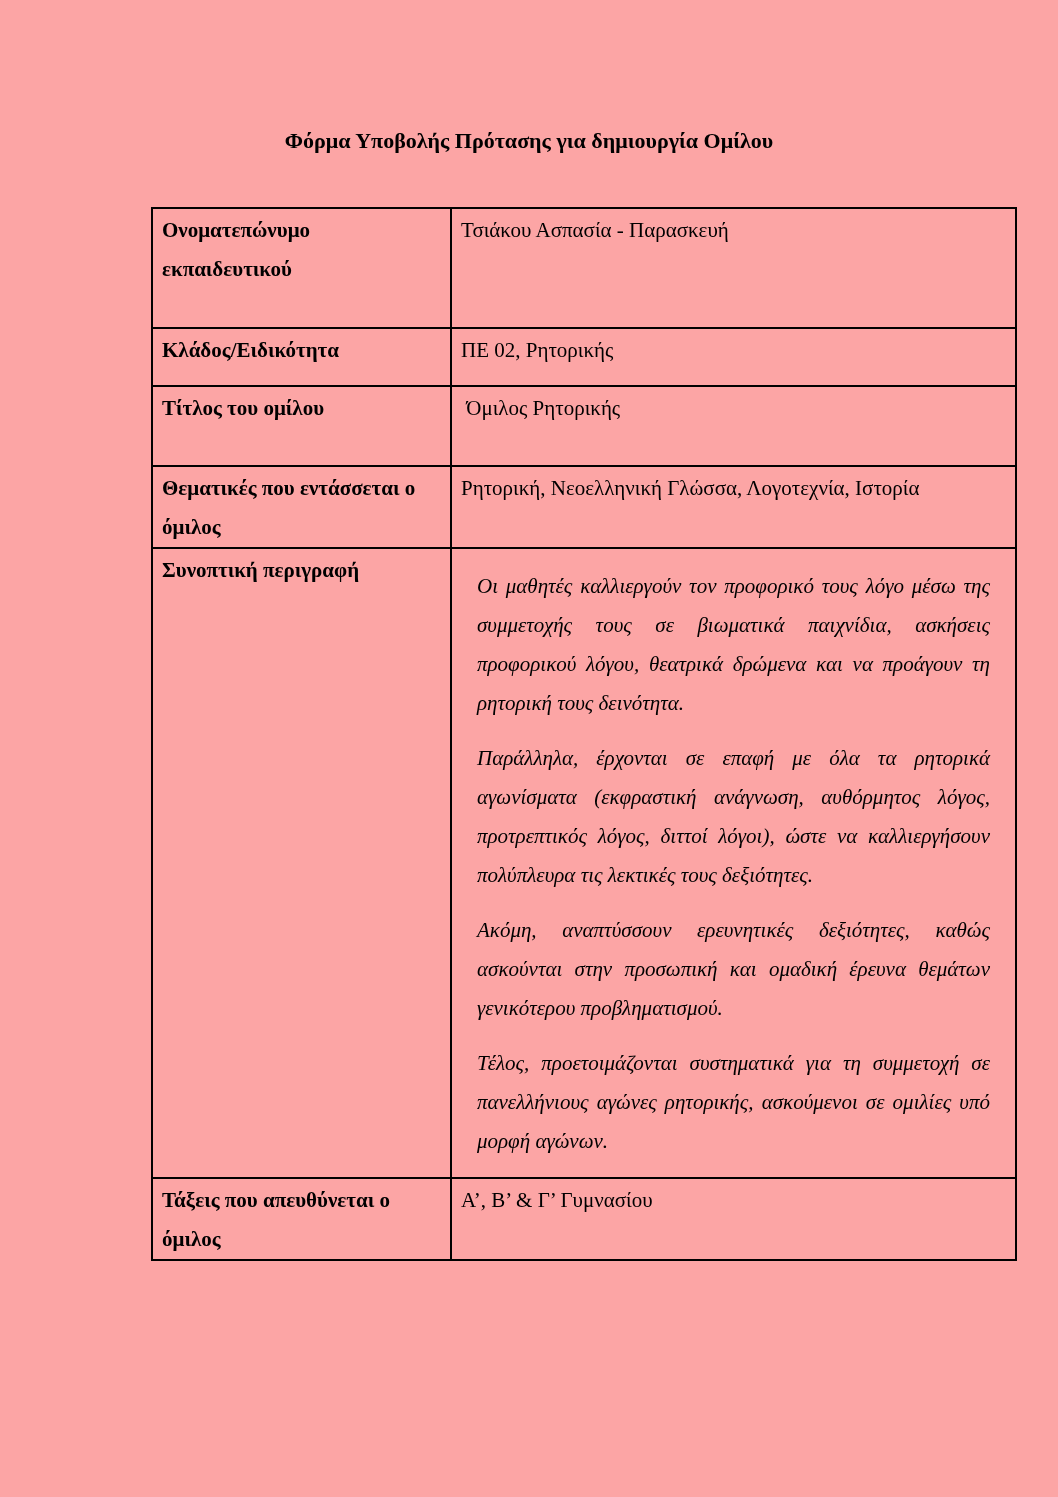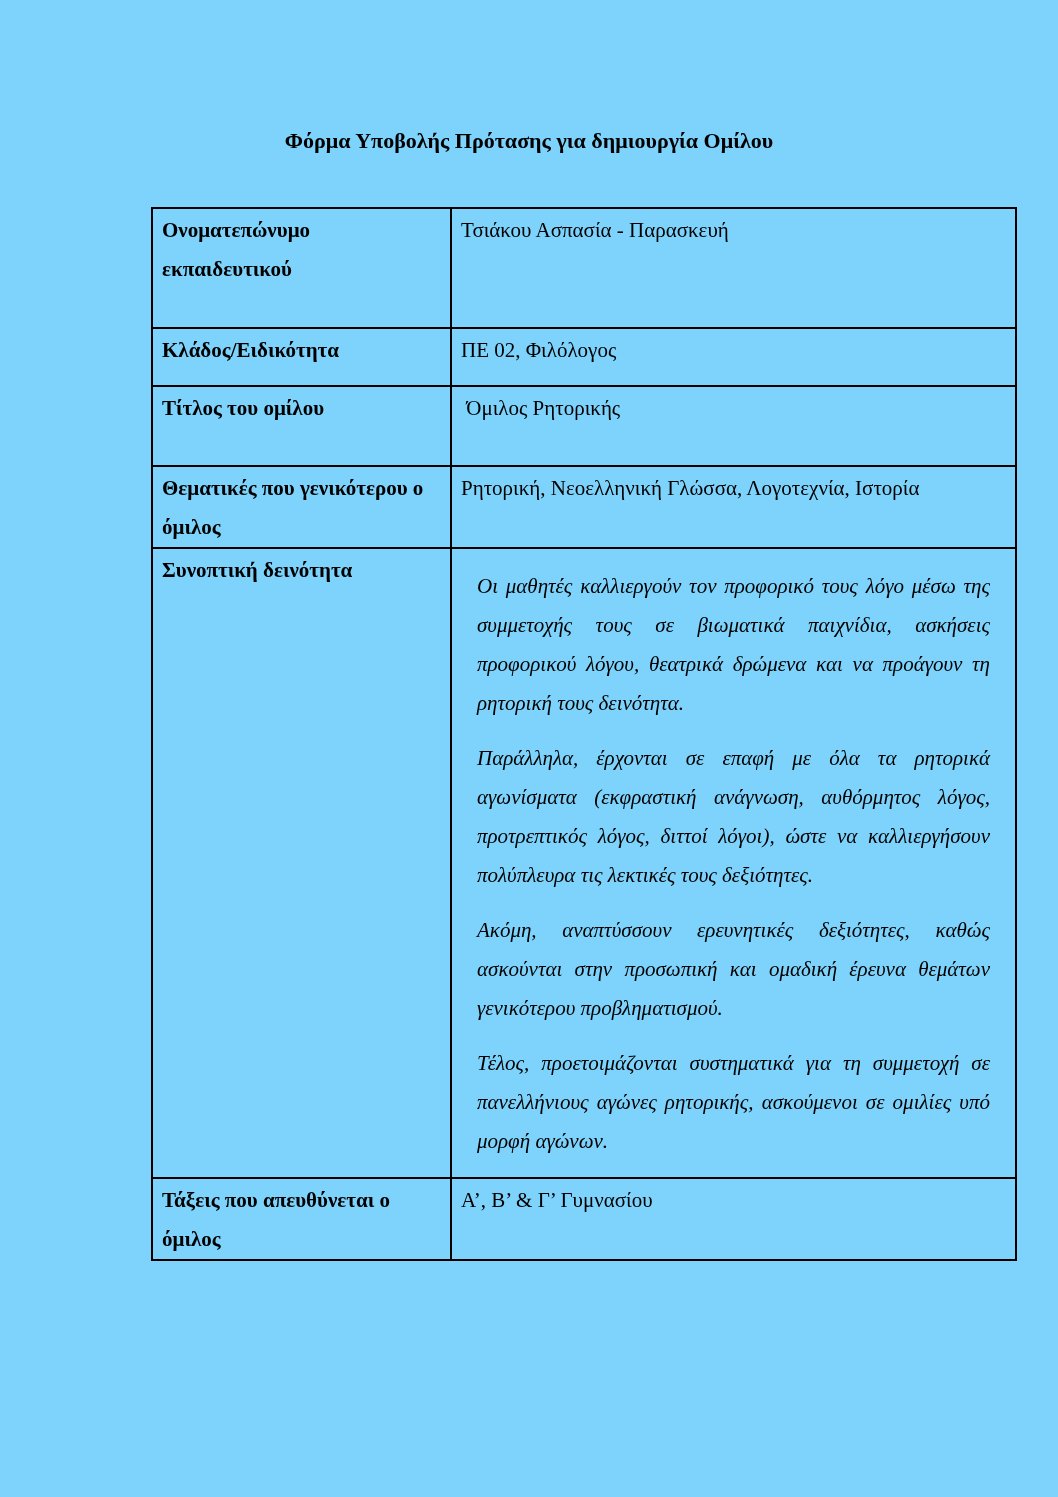--- a/index.html
+++ b/index.html
@@ -11,21 +11,21 @@
     height: 1497px;
     background: #ffffff;
     color: #000000;
     font-family: "Liberation Serif", "DejaVu Serif", serif;
     overflow: hidden;
   }
   .page {
     position: relative;
     width: 1058px;
     height: 1497px;
-    background: #7dd3fc;
+    background: #fca5a5;
   }
   .doc-title {
     margin: 0;
     padding-top: 127px;
     font-size: 22px;
     line-height: 27px;
     font-weight: bold;
     text-align: center;
   }
   table.form-table {
@@ -76,32 +76,32 @@
       <col class="c-label">
       <col class="c-value">
     </colgroup>
     <tbody>
       <tr class="r1">
         <td class="label-cell">Ονοματεπώνυμο εκπαιδευτικού</td>
         <td class="value-cell">Τσιάκου Ασπασία - Παρασκευή</td>
       </tr>
       <tr class="r2">
         <td class="label-cell">Κλάδος/Ειδικότητα</td>
-        <td class="value-cell">ΠΕ 02, Φιλόλογος</td>
+        <td class="value-cell">ΠΕ 02, Ρητορικής</td>
       </tr>
       <tr class="r3">
         <td class="label-cell">Τίτλος του ομίλου</td>
         <td class="value-cell"> Όμιλος Ρητορικής</td>
       </tr>
       <tr class="r4">
-        <td class="label-cell">Θεματικές που γενικότερου ο όμιλος</td>
+        <td class="label-cell">Θεματικές που εντάσσεται ο όμιλος</td>
         <td class="value-cell">Ρητορική, Νεοελληνική Γλώσσα, Λογοτεχνία, Ιστορία</td>
       </tr>
       <tr class="r6">
-        <td class="label-cell">Συνοπτική δεινότητα</td>
+        <td class="label-cell">Συνοπτική περιγραφή</td>
         <td class="value-cell"><p>Οι μαθητές καλλιεργούν τον προφορικό τους λόγο μέσω της συμμετοχής τους σε βιωματικά παιχνίδια, ασκήσεις προφορικού λόγου, θεατρικά δρώμενα και να προάγουν τη ρητορική τους δεινότητα.</p><p>Παράλληλα, έρχονται σε επαφή με όλα τα ρητορικά αγωνίσματα (εκφραστική ανάγνωση, αυθόρμητος λόγος, προτρεπτικός λόγος, διττοί λόγοι), ώστε να καλλιεργήσουν πολύπλευρα τις λεκτικές τους δεξιότητες.</p><p>Ακόμη, αναπτύσσουν ερευνητικές δεξιότητες, καθώς ασκούνται στην προσωπική και ομαδική έρευνα θεμάτων γενικότερου προβληματισμού.</p><p>Τέλος, προετοιμάζονται συστηματικά για τη συμμετοχή σε πανελλήνιους αγώνες ρητορικής, ασκούμενοι σε ομιλίες υπό μορφή αγώνων.</p></td>
       </tr>
       <tr class="r7">
         <td class="label-cell">Τάξεις που απευθύνεται ο όμιλος</td>
         <td class="value-cell">Α’, Β’ &amp; Γ’ Γυμνασίου</td>
       </tr>
     </tbody>
   </table>
 
 </div>

